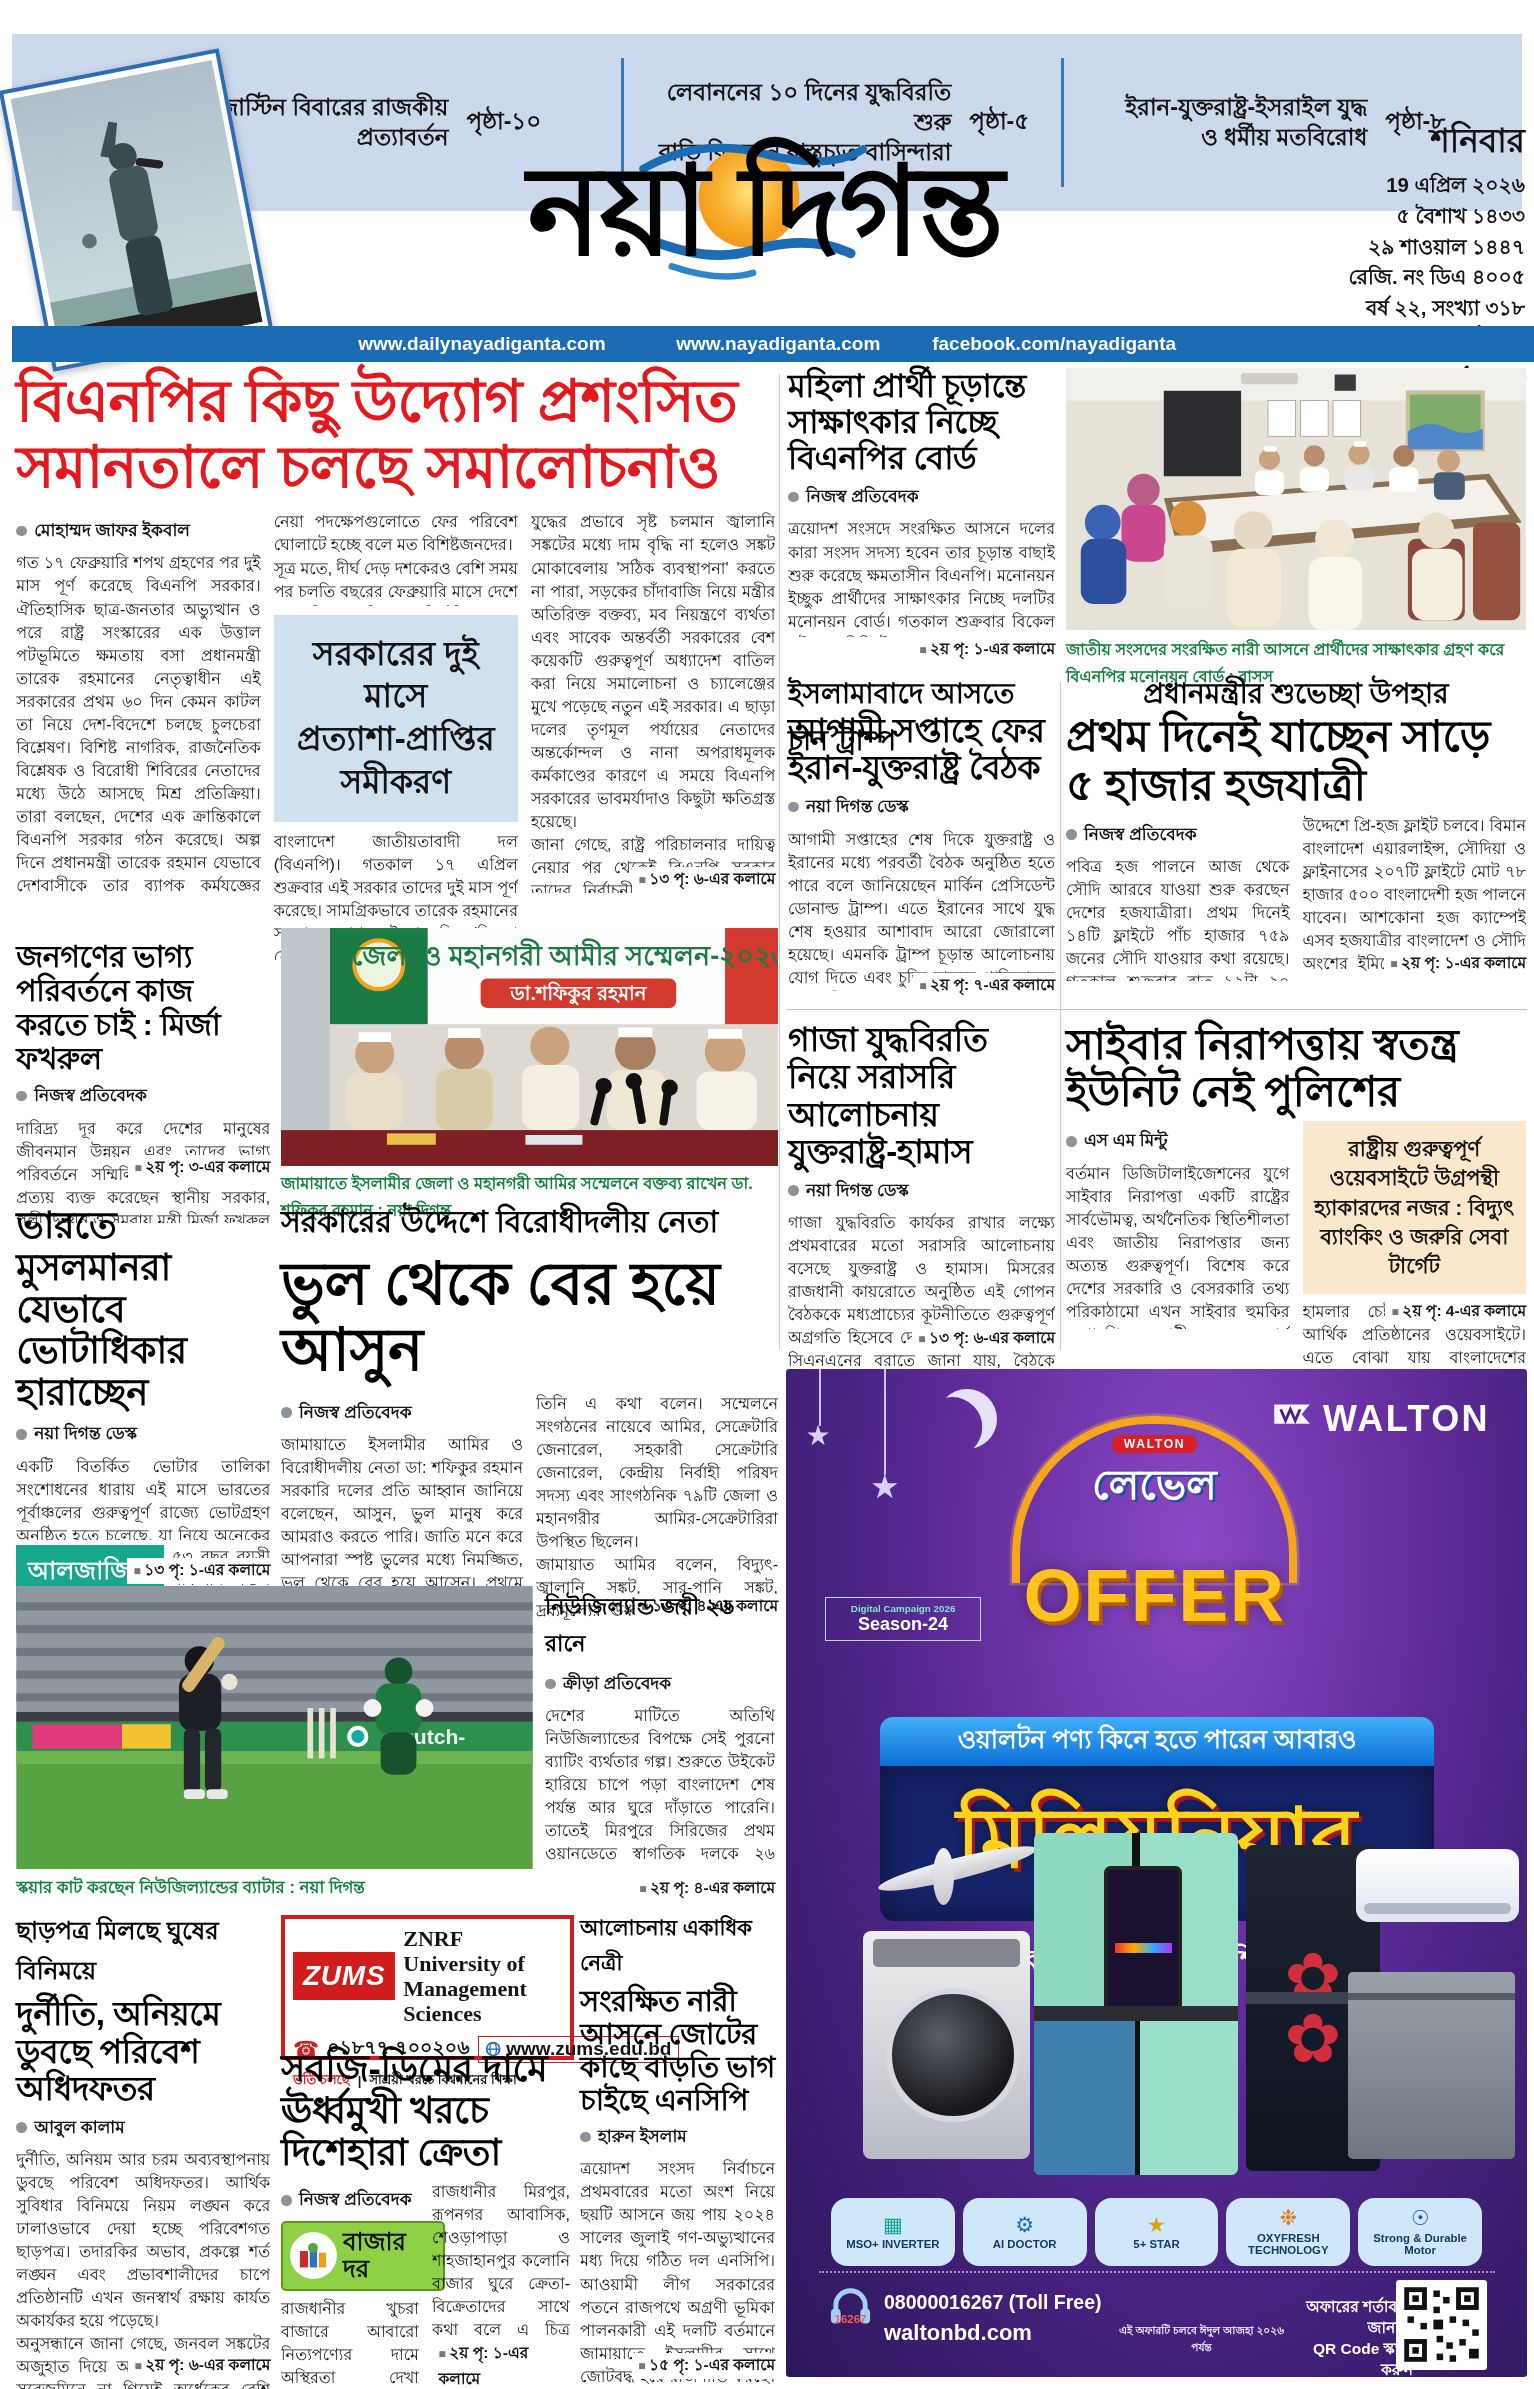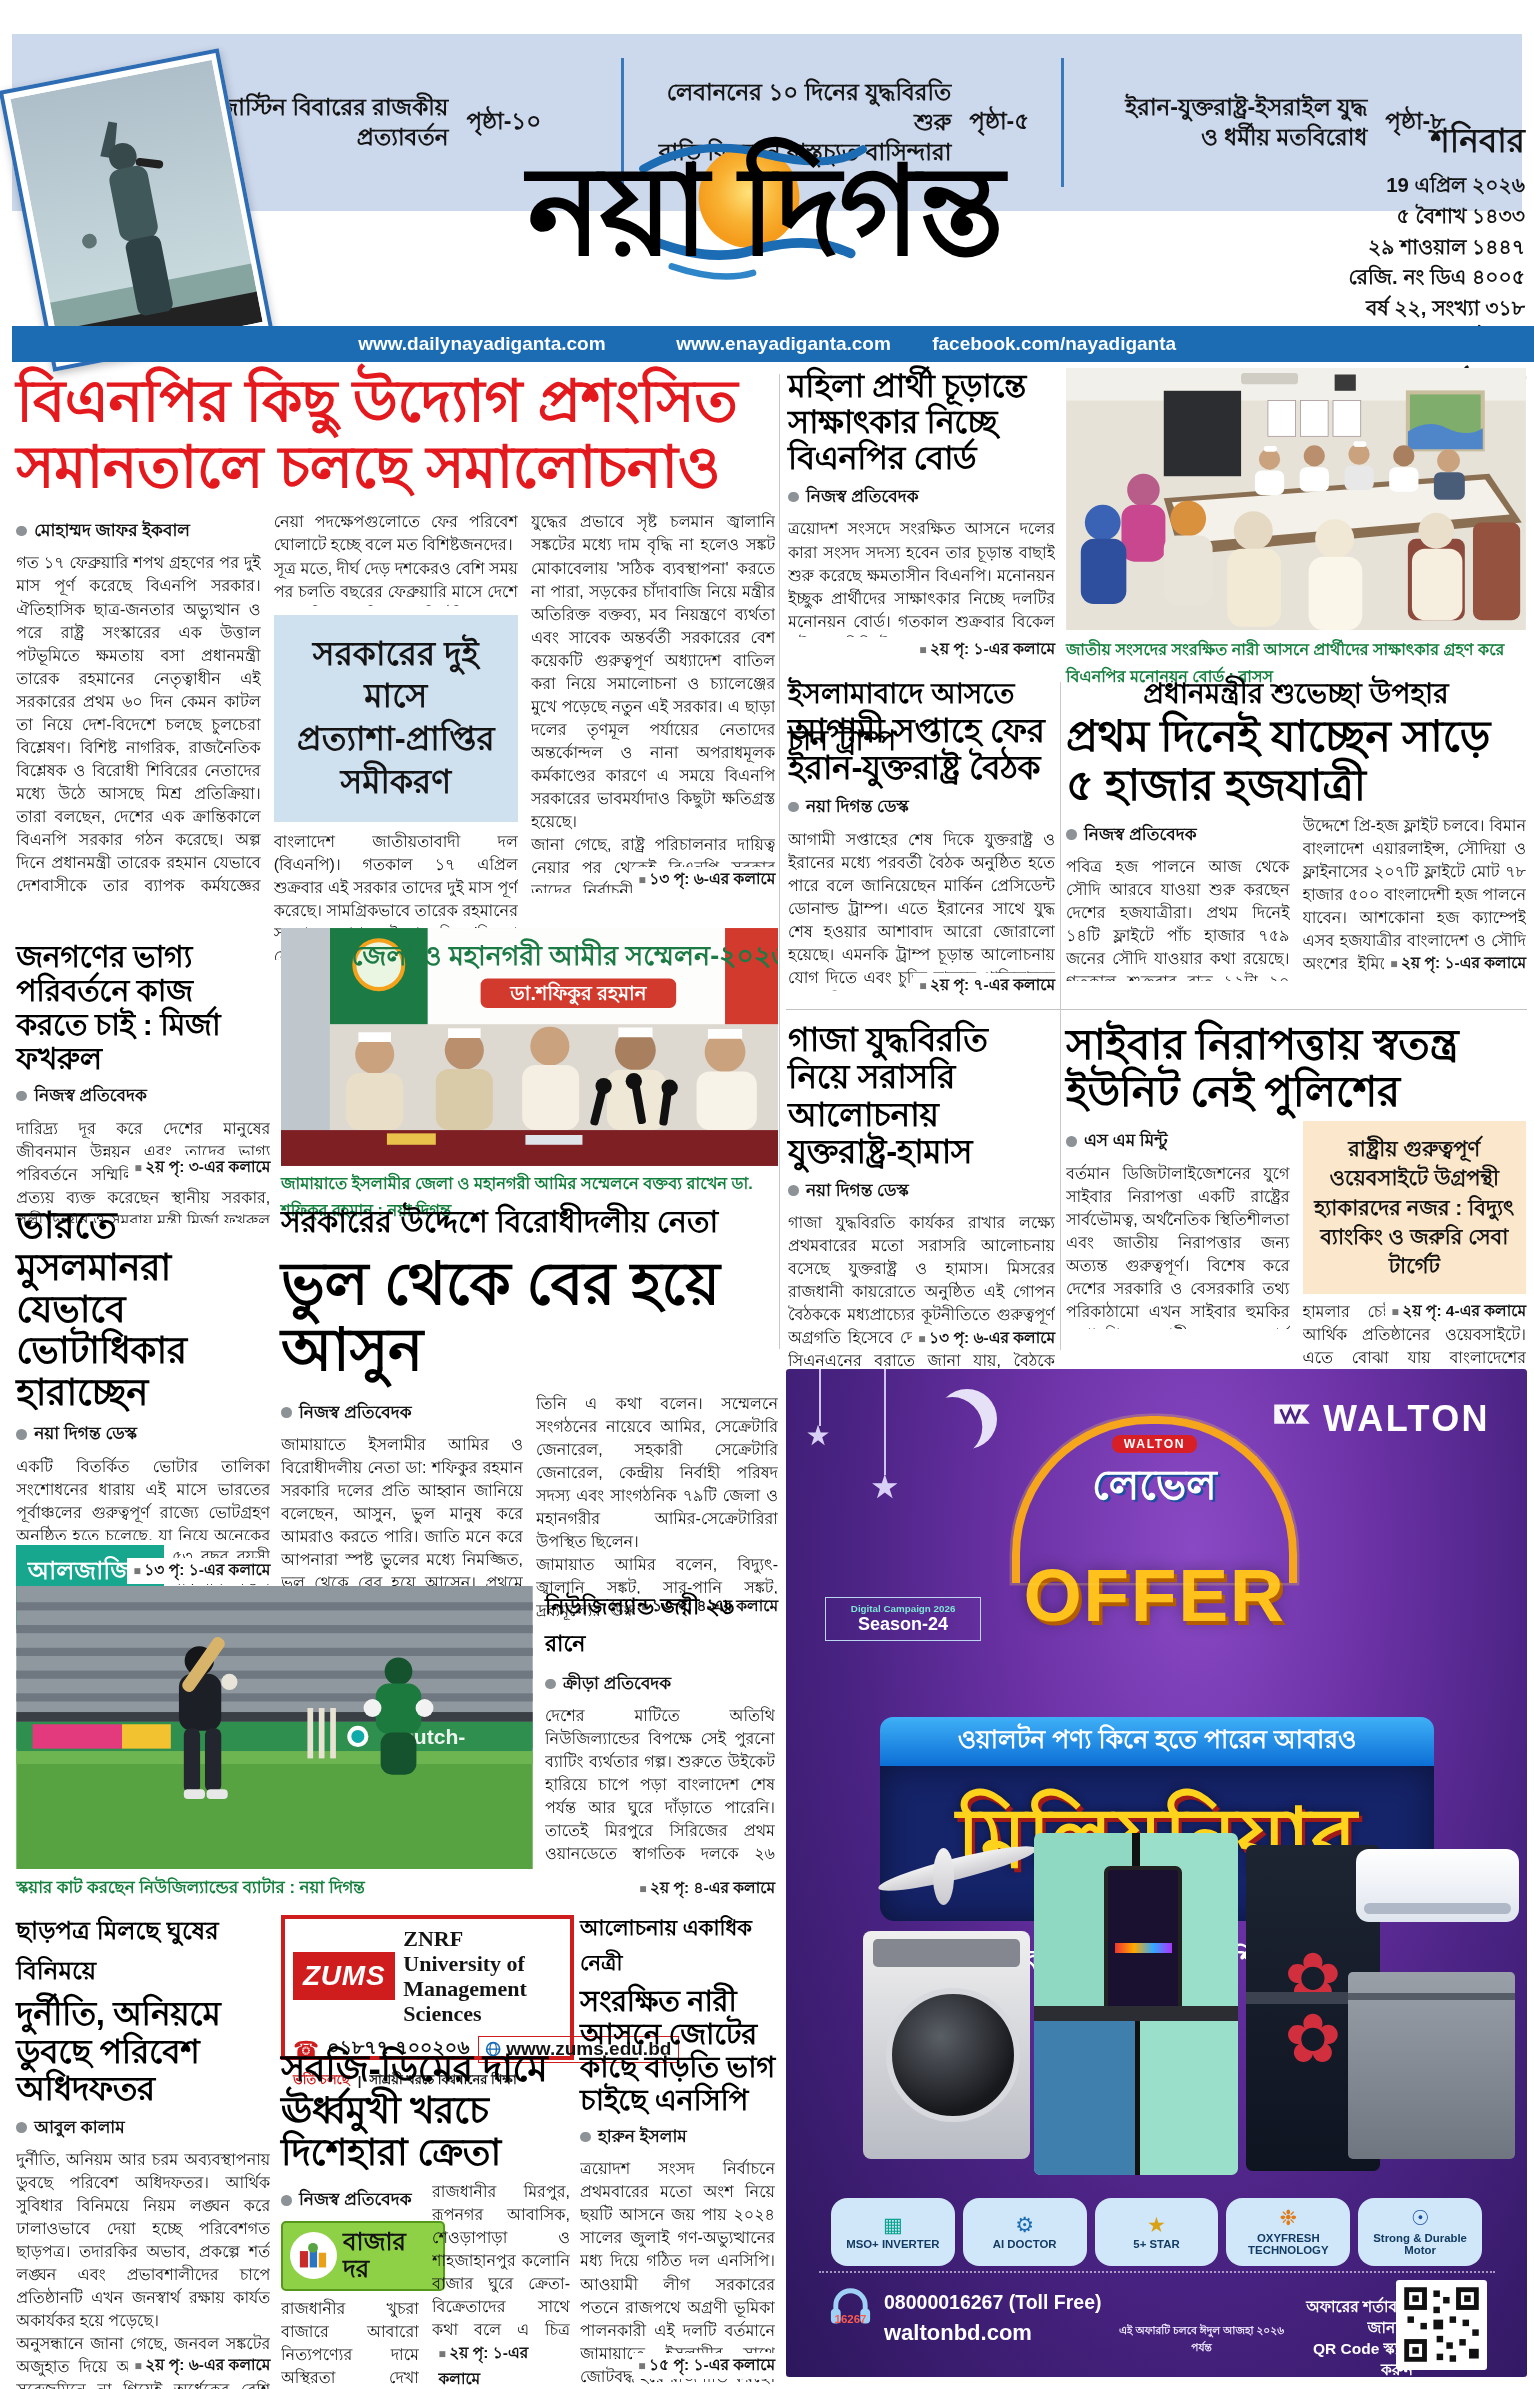--- a/index.html
+++ b/index.html
@@ -175,21 +175,21 @@
     <div>পৃষ্ঠা ১৬</div>
     <div class="price-line">
       <span>মূল্য</span>
       <span class="price-num">১২</span>
       <span>টাকা</span>
     </div>
   </div>
 
   <div class="abs url-bar" style="left:12.2px;top:326px;width:1510px;height:36px;">
     <span class="url-item" style="left:346px;">www.dailynayadiganta.com</span>
-    <span class="url-item" style="left:664px;">www.enayadiganta.com</span>
+    <span class="url-item" style="left:664px;">www.nayadiganta.com</span>
     <span class="url-item" style="left:920px;">facebook.com/nayadiganta</span>
   </div>
 
   <div class="abs" style="left:16.3px;top:368px;width:759px;height:560px;">
     <div class="headline" style="font-size:58px;color:#e3191d;text-align:left;">বিএনপির কিছু উদ্যোগ প্রশংসিত সমানতালে চলছে সমালোচনাও</div>
     <div class="cols" style="margin-top:11.4px;height:383px;">
       <div class="col">
         <div class="byline">মোহাম্মদ জাফর ইকবাল</div>
         <div class="body" style="height:342px;">গত ১৭ ফেব্রুয়ারি শপথ গ্রহণের পর দুই মাস পূর্ণ করেছে বিএনপি সরকার। ঐতিহাসিক ছাত্র-জনতার অভ্যুত্থান ও পরে রাষ্ট্র সংস্কারের এক উত্তাল পটভূমিতে ক্ষমতায় বসা প্রধানমন্ত্রী তারেক রহমানের নেতৃত্বাধীন এই সরকারের প্রথম ৬০ দিন কেমন কাটল তা নিয়ে দেশ-বিদেশে চলছে চুলচেরা বিশ্লেষণ। বিশিষ্ট নাগরিক, রাজনৈতিক বিশ্লেষক ও বিরোধী শিবিরের নেতাদের মধ্যে উঠে আসছে মিশ্র প্রতিক্রিয়া। তারা বলছেন, দেশের এক ক্রান্তিকালে বিএনপি সরকার গঠন করেছে। অল্প দিনে প্রধানমন্ত্রী তারেক রহমান যেভাবে দেশবাসীকে তার ব্যাপক কর্মযজ্ঞের মাধ্যমে আশাবাদী করে তুলেছেন, তেমনি কিছু সমালোচনাও রয়েছে। অনেকেই বলছেন, দুর্নীতি, অনিয়ম আবারো মাথাচাড়া দিয়ে উঠেছে। প্রশাসনে দলীয় নেতাদের বসানোর মাধ্যমে দেশে আবারো পুরনো কালচার ফিরে আসছে বলে মত তাদের। একইসাথে তারা বলছেন, তারেক রহমানের সরকার নির্বাচনের পর একটি স্থিতিশীল পরিবেশ সৃষ্টি করতে পেরেছে, যা প্রশংসনীয়। তবে জুলাই সনদ ও গণভোট ইস্যুতে সরকারের</div>
       </div>

